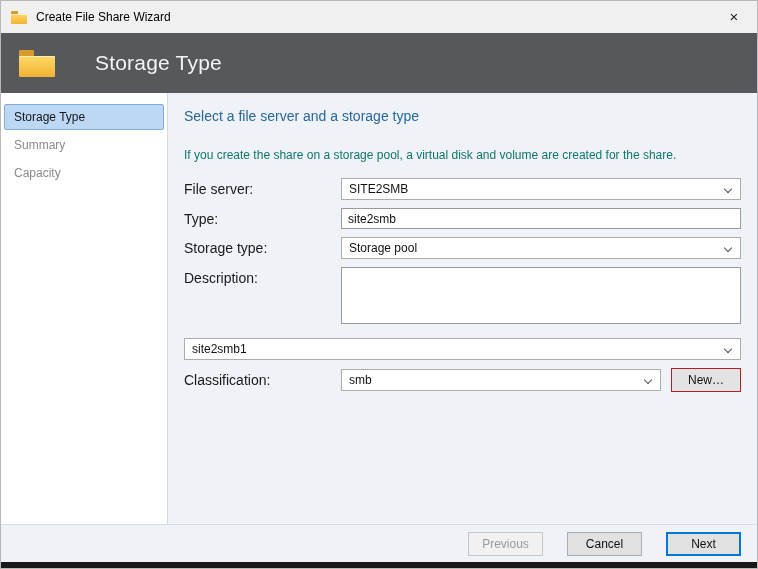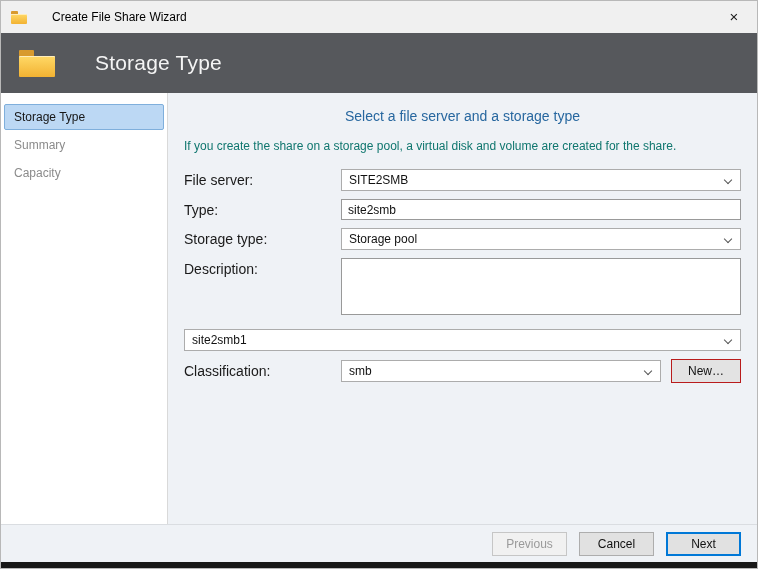--- a/index.html
+++ b/index.html
@@ -11,21 +11,20 @@
     position: relative; overflow: hidden;
     background: #ffffff;
     border: 1px solid #b8b8b8;
   }
 
   
   .titlebar {
     height: 32px; background: #f0f0f0;
     display: flex; align-items: center;
     padding-left: 10px;
-    gap: 16px;
   }
   .title-text { font-size: 12px; color: #000; margin-left: 9px; }
   .close-btn {
     margin-left: auto; width: 46px; height: 32px;
     border: none; background: transparent;
     font-size: 15px; color: #1a1a1a; cursor: pointer;
     font-family: inherit; line-height: 32px;
   }
 
   
@@ -70,21 +69,21 @@
     cursor: pointer;
   }
   .side-item.selected {
     background: #bcd8f4; border-color: #7fafdc; color: #161616;
   }
 
   .main {
     flex: 1; background: #eff2f6;
     padding: 15px 16px 0 16px; overflow: hidden;
   }
-  .heading { color: #27679f; font-size: 14px; margin-bottom: 15px; font-weight: normal; text-align: center; }
+  .heading { color: #27679f; font-size: 14px; margin-bottom: 24px; font-weight: normal; }
   .subtext { font-size: 12px; color: #0f766e; margin-bottom: 16px; }
 
   .row { display: flex; align-items: center; margin-bottom: 8px; }
   .row.top { align-items: flex-start; margin-bottom: 14px; }
   .flabel { flex: 0 0 157px; font-size: 14px; color: #1a1a1a; padding-top: 0; }
   .row.top .flabel { padding-top: 3px; }
 
   .combo {
     position: relative; flex: 1; height: 22px;
     background: #ffffff; border: 1px solid #acacac;
@@ -112,21 +111,21 @@
     width: 70px; height: 24px; margin-left: 10px; flex: none;
     background: #e3e3e3; border: 1px solid #b91c1c;
     font-size: 12px; font-family: inherit; cursor: pointer; color: #111;
   }
 
   
   .footer {
     height: 38px; background: #eff2f6;
     border-top: 1px solid #dadde1;
     display: flex; align-items: center; justify-content: flex-end;
-    gap: 12px; padding-right: 16px;
+    gap: 24px; padding-right: 16px;
   }
   .btn {
     width: 75px; height: 24px;
     background: #e1e1e1; border: 1px solid #adadad;
     font-size: 12px; font-family: inherit; color: #111; cursor: pointer;
   }
   .btn.default { border-color: #0078d7; box-shadow: inset 0 0 0 1px #0078d7; }
   .btn.disabled { color: #9a9a9a; background: #f1f1f1; border-color: #c6c6c6; cursor: default; }
 
   .bottom-strip { height: 7px; background: #181818; }

